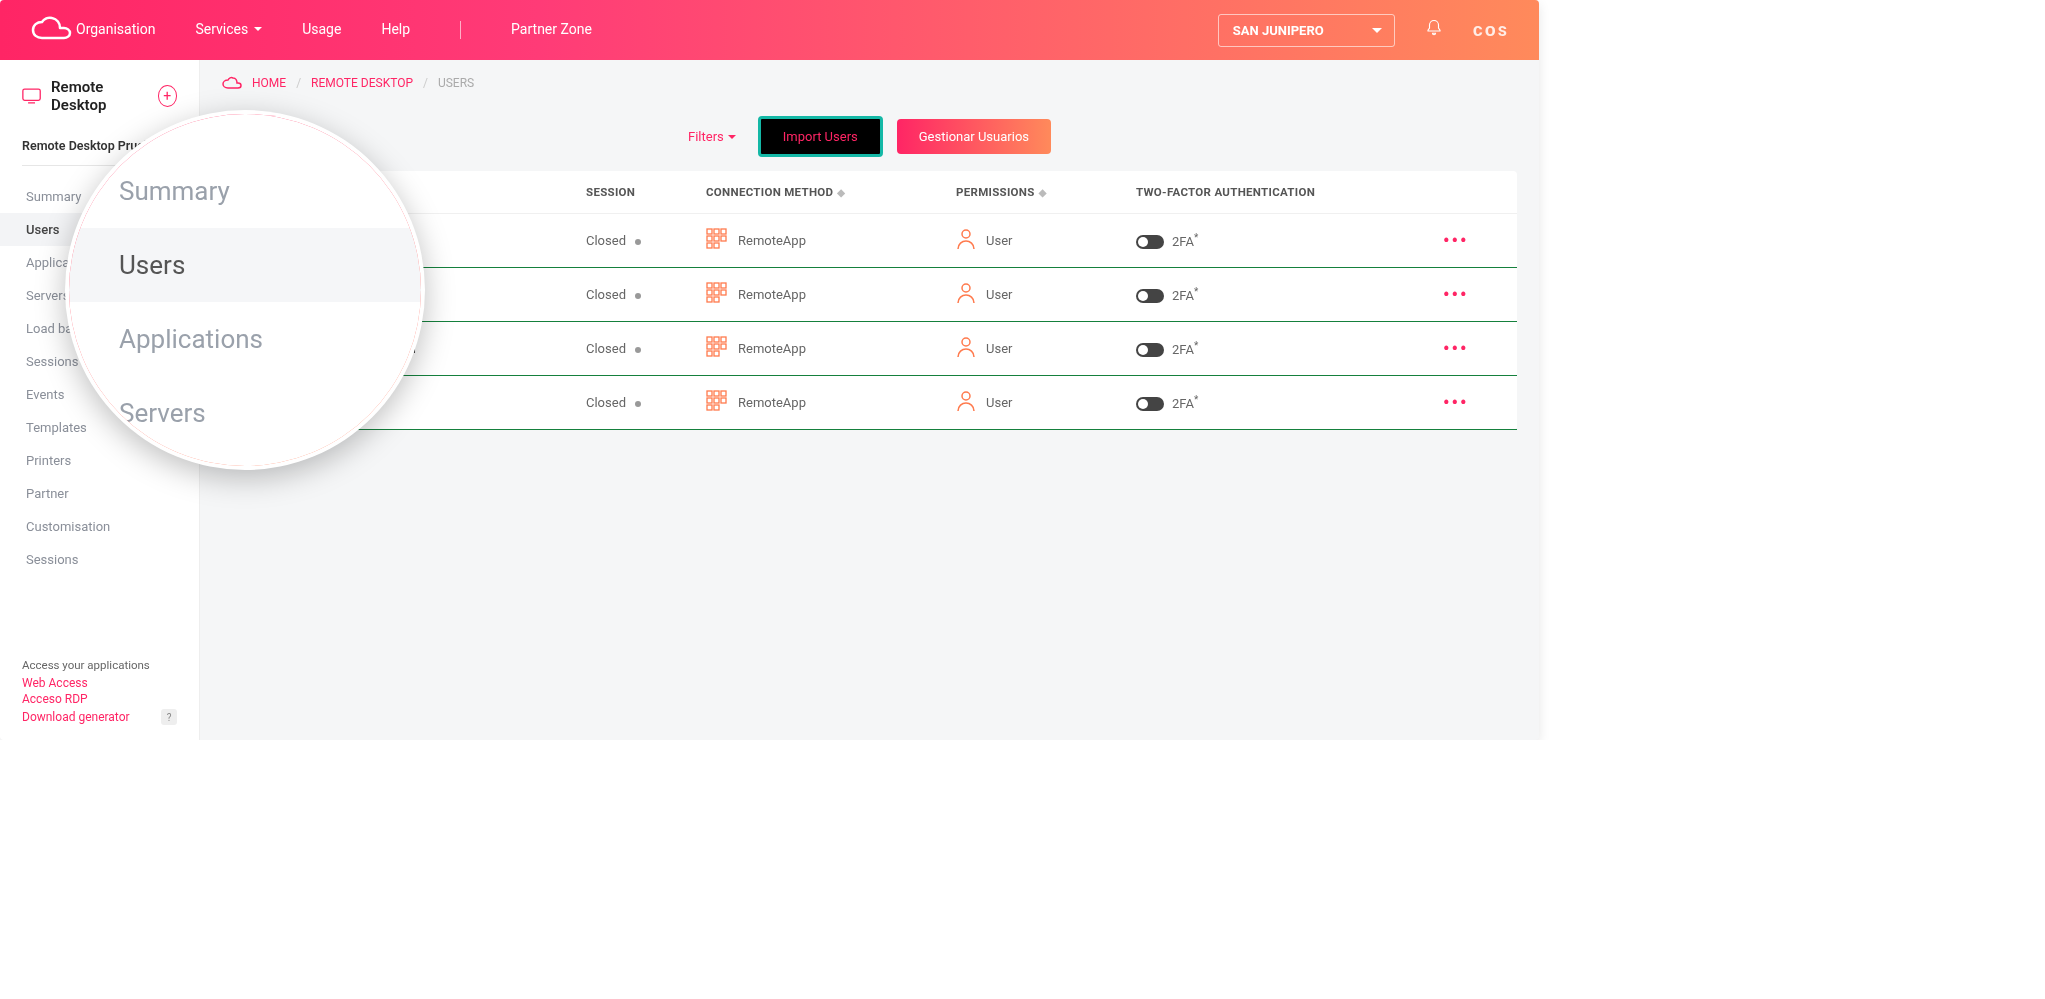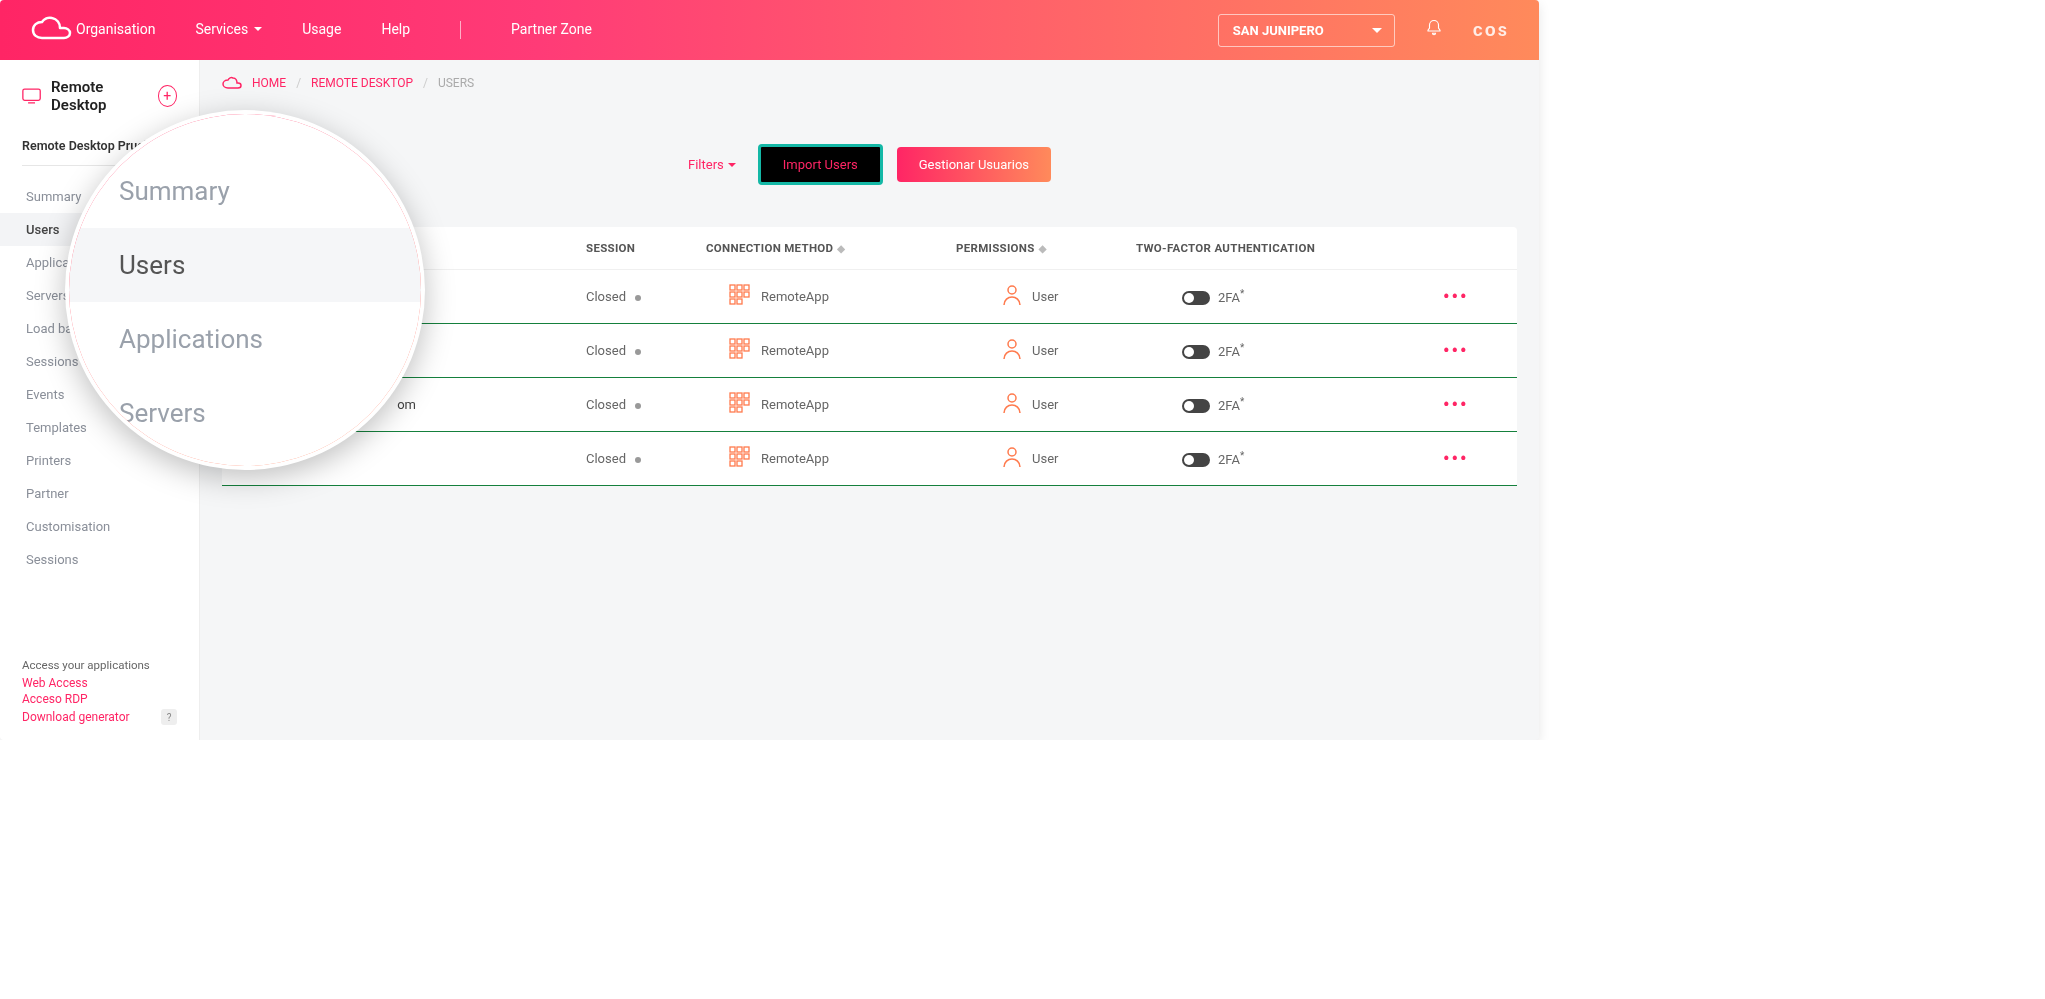--- a/index.html
+++ b/index.html
@@ -27,21 +27,21 @@
   .org-sep { margin: 6px 22px 14px 22px; border:none; border-top:1px solid #e6e6e6;}
   .side-nav { display:flex; flex-direction:column; }
   .side-item { padding: 9px 26px; font-size:13px; color:#8a8f99; cursor:pointer;}
   .side-item.active { background:#f3f4f6; color:#444; font-weight:500;}
   .sidebar-footer { margin-top:auto; padding: 10px 22px 0 22px;}
   .sidebar-footer .foot-title { font-size:11.5px; color:#666; margin-bottom:4px;margin-top:32px;}
   .sidebar-footer a { display:block; font-size:12px; color:#ff2565; text-decoration:none; margin:2px 0; cursor:pointer;}
   .sidebar-footer .dl-row { display:flex; align-items:center; justify-content:space-between;}
   .help-chip { background:#eee; color:#888; width:16px; height:16px; font-size:10px; border-radius:3px; display:flex; align-items:center; justify-content:center;}
   
-  .main { flex:1; display:flex; flex-direction:column; padding: 16px 22px 0 22px; gap: 28px;}
+  .main { flex:1; display:flex; flex-direction:column; padding: 16px 22px 0 22px;}
   .breadcrumb { display:flex; align-items:center; gap:10px; font-size:12px; color:#777;}
   .breadcrumb .bc { color:#ff2565; cursor:pointer;}
   .breadcrumb .bc.muted { color:#aaa; cursor:default;}
   .breadcrumb .sep { color:#ccc;}
   .breadcrumb .bc-icon svg { display:block;}
   .toolbar { display:flex; justify-content:center; align-items:center; gap:14px; margin: 26px 0 14px 0;}
   .filters { color:#ff2565; font-size:13px; cursor:pointer; display:flex; align-items:center; gap:4px; margin-right:8px;}
   .btn { padding: 10px 22px; border-radius:4px; font-size:13px; cursor:pointer; border:none;}
   .btn-outline { border:3px solid #14b8a6; color:#ff2565; background:#000000;}
   .btn-primary { background: linear-gradient(90deg,#ff2565,#ff8a5b); color:#fff;}
@@ -50,21 +50,21 @@
   .thead { display:flex; padding: 14px 24px; border-bottom:1px solid #f0f0f0; font-size:11.5px; font-weight:700; color:#555; letter-spacing:0.3px;}
   .col-user { width: 340px; }
   .col-session { width: 120px; padding-left:0;}
   .col-conn { width: 250px;}
   .col-perm { width: 180px;}
   .col-tfa { flex:1;}
   .col-actions { width: 50px;}
   .sort { color:#bbb; font-size:10px; margin-left:4px;}
   .trow { display:flex; align-items:center; padding: 14px 24px; border-bottom:1px solid #15803d; font-size:13px; color:#666;}
   .trow .col-user { color:#444;}
-  .trow .col-conn, .trow .col-perm { display:flex; align-items:center; gap:10px;margin-left:23px;}
+  .trow .col-conn, .trow .col-perm { display:flex; align-items:center; gap:10px;}
   .status-dot { width:6px; height:6px; border-radius:50%; background:#999; display:inline-block; margin-left:6px; vertical-align:middle;}
   .apps-icon { width:22px; height:22px;}
   .user-icon { width:20px; height:22px;}
   .toggle { width:28px; height:14px; background:#444; border-radius:8px; position:relative; display:inline-block; vertical-align:middle; margin-right:8px;}
   .toggle::after{ content:""; position:absolute; width:10px; height:10px; background:#fff; border-radius:50%; top:2px; left:2px;}
   .tfa-label sup { font-size:10px;}
   .more { color:#ff2565; font-size:18px; letter-spacing:2px; cursor:pointer; font-weight:700;}
   
   .magnifier { position:absolute; left:65px; top:110px; width:360px; height:360px; border-radius:50%; box-shadow: 0 8px 30px rgba(0,0,0,0.25); overflow:hidden; background:#fff; border:4px solid transparent; }
   .magnifier::before { content:""; position:absolute; inset:-4px; border-radius:50%; padding:4px; background: linear-gradient(160deg,#ff2565,#ff8a5b); -webkit-mask: linear-gradient(#fff 0 0) content-box, linear-gradient(#fff 0 0); -webkit-mask-composite: xor; mask-composite: exclude; z-index:3; pointer-events:none;}

